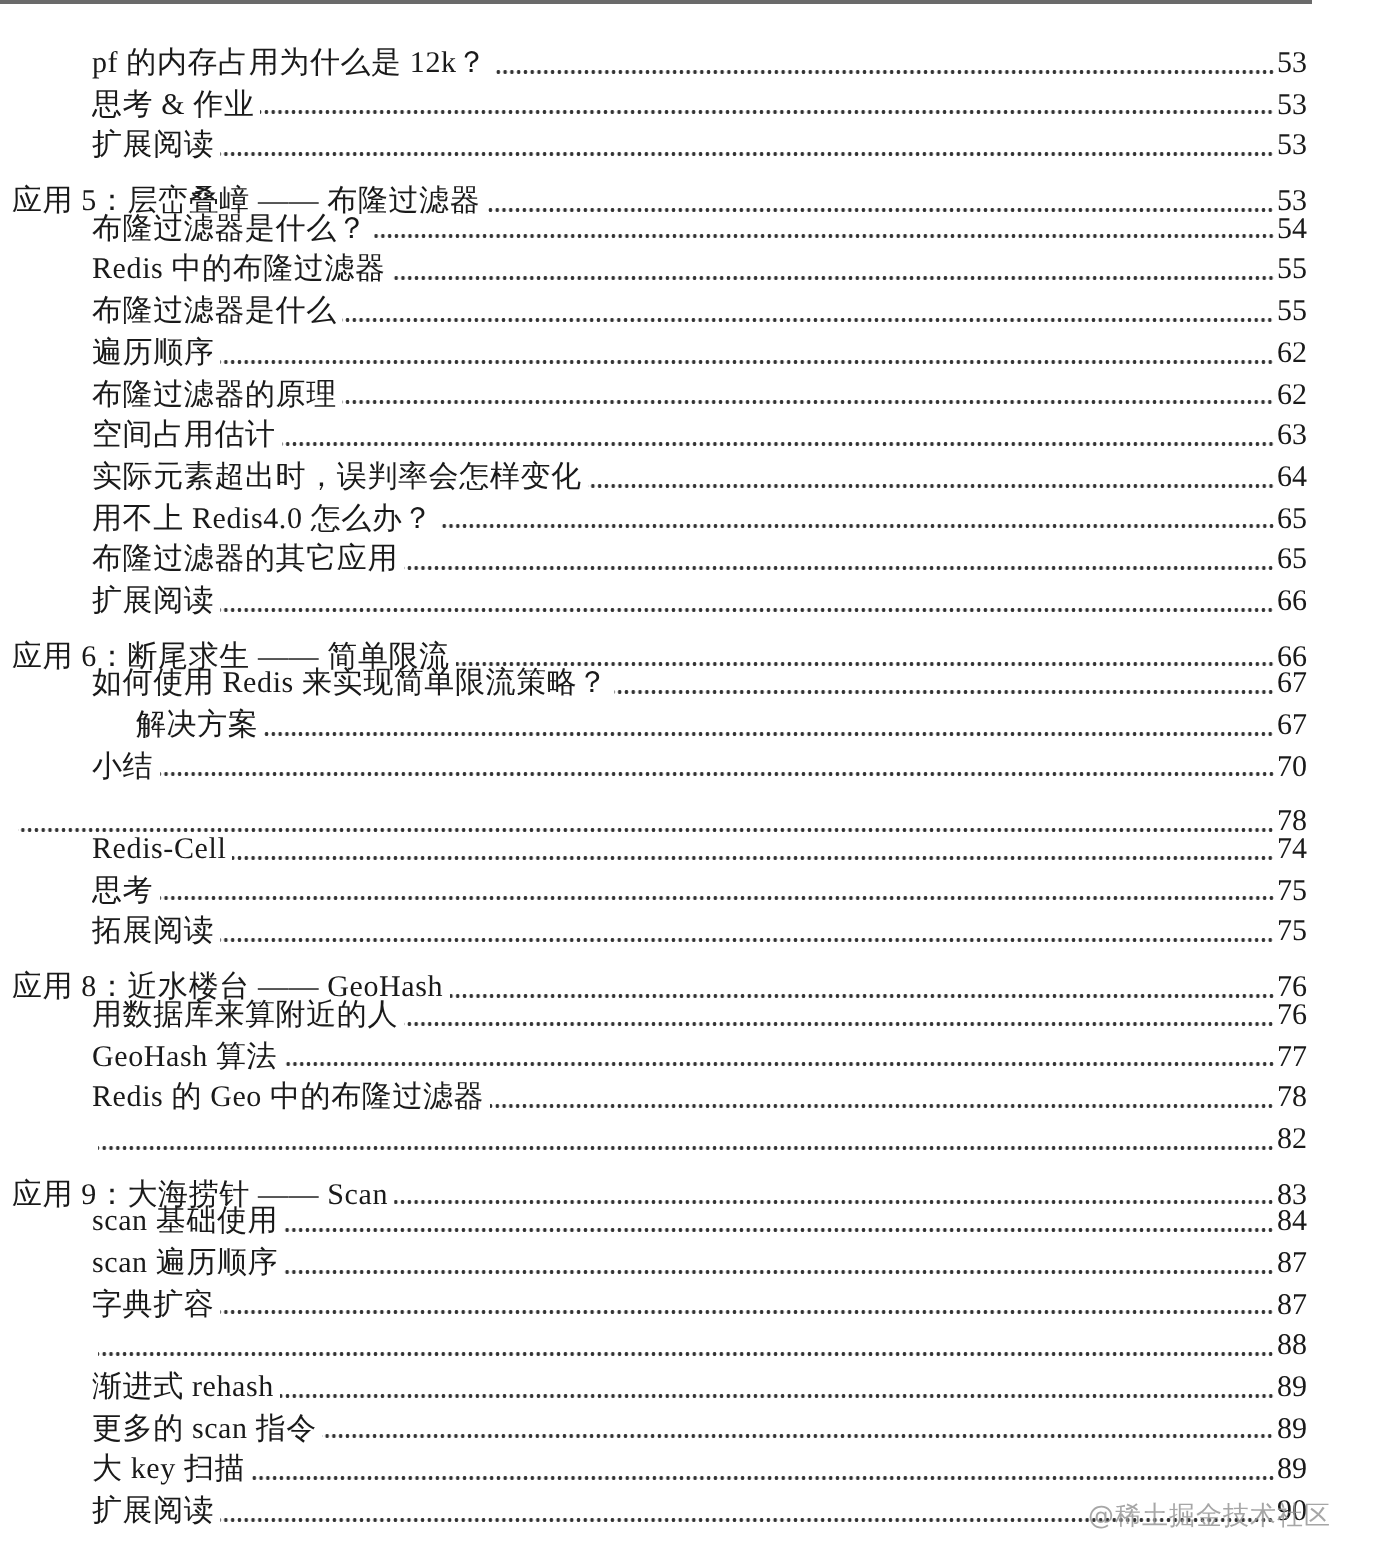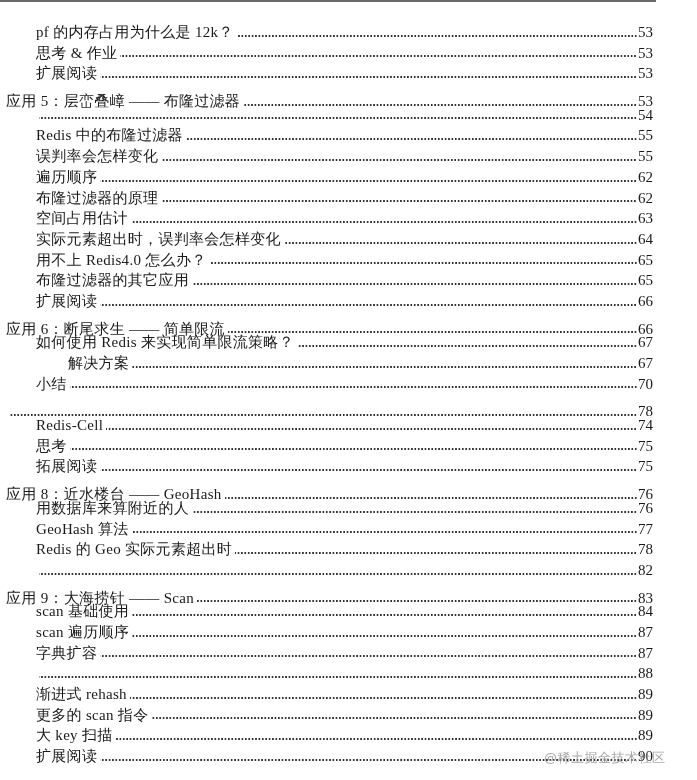--- a/index.html
+++ b/index.html
@@ -39,41 +39,41 @@
       white-space: nowrap;
     }
     .toc-row .inner {
       position: absolute;
       right: 43px;
       display: flex;
       align-items: baseline;
       overflow: hidden;
     }
     .toc-row.level-1 .inner { left: 6px; margin-top: 14px; }
-    .toc-row.level-2 .inner { left: 36px; }
+    .toc-row.level-2 .inner { left: 46px; }
     .toc-row.level-3 .inner { left: 68px; }
     .toc-title {
       flex: 0 0 auto;
       letter-spacing: 0.3px;
     }
     .toc-leader {
       flex: 1 1 auto;
       margin: 0 1px 0 3px;
       height: 4px;
       align-self: flex-end;
       margin-bottom: 5px;
       background-image: radial-gradient(circle, #333 0.85px, transparent 1.05px);
       background-size: 3.4px 4px;
       background-repeat: repeat-x;
       background-position: right center;
     }
     .toc-page {
       flex: 0 0 auto;
       min-width: 16px;
-      text-align: left;
+      text-align: center;
     }
     .watermark {
       position: absolute;
       left: 544px;
       top: 737px;
       font-family: "DejaVu Sans", sans-serif;
       font-size: 13px;
       color: rgba(150,150,150,0.85);
       letter-spacing: 0.5px;
       white-space: nowrap;
@@ -109,34 +109,35 @@
     </div>
     <div class="toc-row level-1">
       <div class="inner">
         <span class="toc-title">应用 5：层峦叠嶂 —— 布隆过滤器</span>
         <span class="toc-leader"></span>
         <span class="toc-page">53</span>
       </div>
     </div>
     <div class="toc-row level-2">
       <div class="inner">
+        <span class="toc-title">布隆过滤器是什么？</span>
         <span class="toc-leader"></span>
         <span class="toc-page">54</span>
       </div>
     </div>
     <div class="toc-row level-2">
       <div class="inner">
         <span class="toc-title">Redis 中的布隆过滤器</span>
         <span class="toc-leader"></span>
         <span class="toc-page">55</span>
       </div>
     </div>
     <div class="toc-row level-2">
       <div class="inner">
-        <span class="toc-title">误判率会怎样变化</span>
+        <span class="toc-title">布隆过滤器是什么</span>
         <span class="toc-leader"></span>
         <span class="toc-page">55</span>
       </div>
     </div>
     <div class="toc-row level-2">
       <div class="inner">
         <span class="toc-title">遍历顺序</span>
         <span class="toc-leader"></span>
         <span class="toc-page">62</span>
       </div>
@@ -254,21 +255,21 @@
     </div>
     <div class="toc-row level-2">
       <div class="inner">
         <span class="toc-title">GeoHash 算法</span>
         <span class="toc-leader"></span>
         <span class="toc-page">77</span>
       </div>
     </div>
     <div class="toc-row level-2">
       <div class="inner">
-        <span class="toc-title">Redis 的 Geo 实际元素超出时</span>
+        <span class="toc-title">Redis 的 Geo 中的布隆过滤器</span>
         <span class="toc-leader"></span>
         <span class="toc-page">78</span>
       </div>
     </div>
     <div class="toc-row level-2">
       <div class="inner">
         <span class="toc-leader"></span>
         <span class="toc-page">82</span>
       </div>
     </div>

